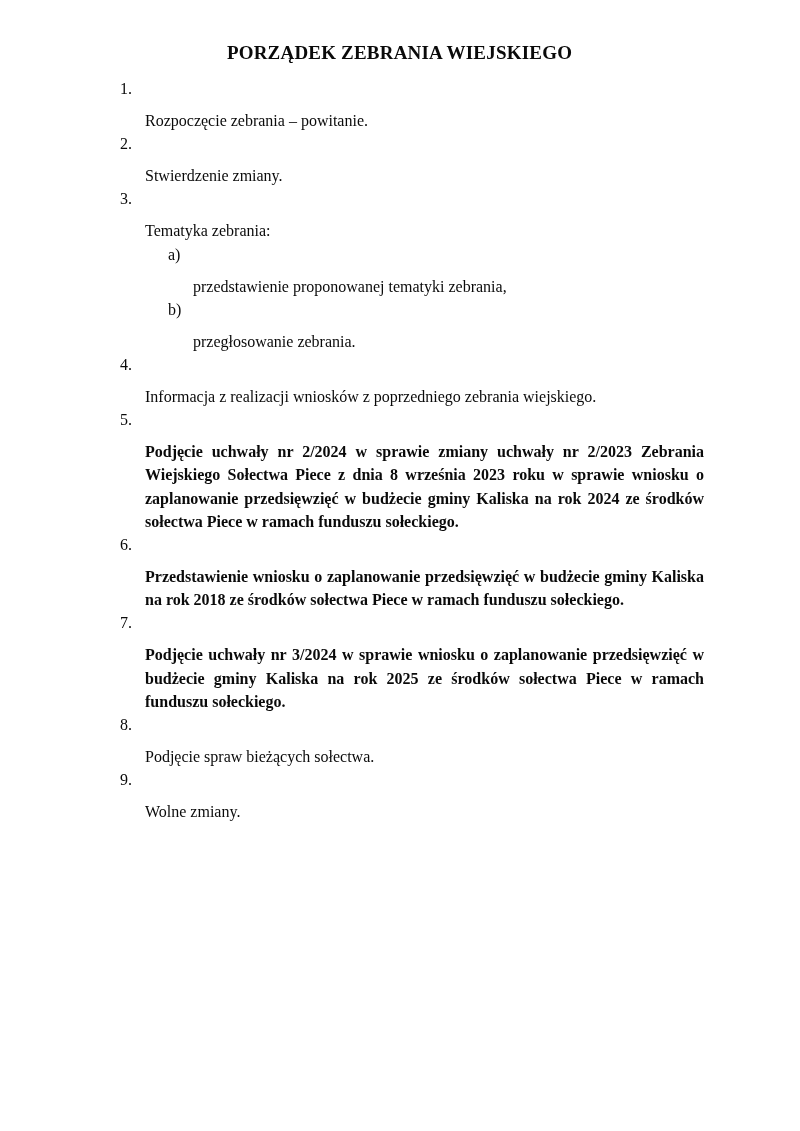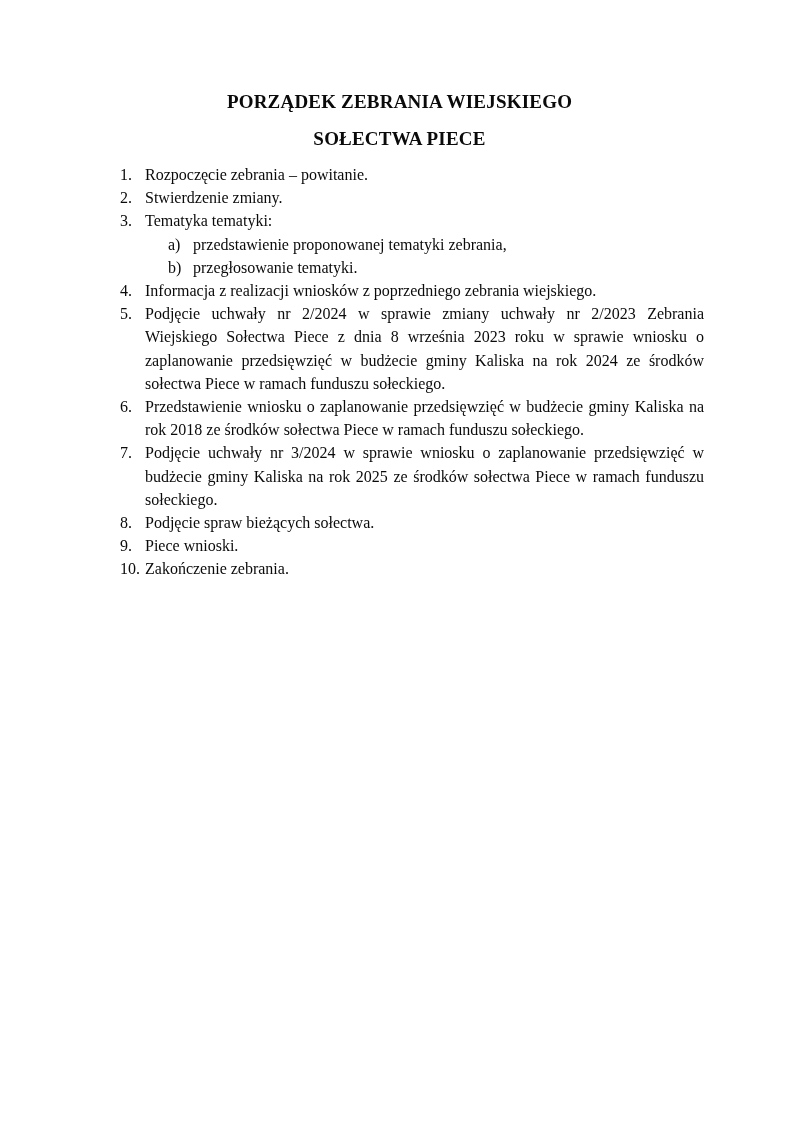--- a/index.html
+++ b/index.html
@@ -9,21 +9,21 @@
   }
   .page {
     position: relative;
     width: 800px;
     height: 988px;
     background: #ffffff;
     color: #0a0a0a;
     font-family: "Liberation Serif", "DejaVu Serif", serif;
     font-size: 16px;
     box-sizing: border-box;
-    padding: 90px 96px 0 95px;
+    padding: 41px 96px 0 95px;
     overflow: hidden;
   }
   .doc-title {
     font-size: 19px;
     font-weight: bold;
     text-align: center;
     margin: 0;
     line-height: 23px;
     letter-spacing: 0.2px;
   }
@@ -38,61 +38,62 @@
   .item {
     display: flex;
     align-items: flex-start;
   }
   .item .num {
     flex: 0 0 25px;
   }
   .item .txt {
     flex: 1 1 auto;
     hyphens: none;
+    margin-top: 32px;
   }
   .item.justify .txt {
     text-align: justify;
+    font-weight: bold;
   }
   .item.sub {
     margin-left: 48px;
   }
 </style>
 </head>
 <body>
 
 <div class="page">
 
   <div class="doc-title">PORZĄDEK ZEBRANIA WIEJSKIEGO</div>
-  <div class="doc-title second">SOŁECTWA PIECE</div>
 
   <div class="agenda">
 
     <div class="item">
       <span class="num">1.</span>
       <span class="txt">Rozpoczęcie zebrania – powitanie.</span>
     </div>
 
     <div class="item">
       <span class="num">2.</span>
       <span class="txt">Stwierdzenie zmiany.</span>
     </div>
 
     <div class="item">
       <span class="num">3.</span>
-      <span class="txt">Tematyka tematyki:</span>
+      <span class="txt">Tematyka zebrania:</span>
     </div>
 
     <div class="item sub">
       <span class="num">a)</span>
       <span class="txt">przedstawienie proponowanej tematyki zebrania,</span>
     </div>
 
     <div class="item sub">
       <span class="num">b)</span>
-      <span class="txt">przegłosowanie tematyki.</span>
+      <span class="txt">przegłosowanie zebrania.</span>
     </div>
 
     <div class="item">
       <span class="num">4.</span>
       <span class="txt">Informacja z realizacji wniosków z poprzedniego zebrania wiejskiego.</span>
     </div>
 
     <div class="item justify">
       <span class="num">5.</span>
       <span class="txt">Podjęcie uchwały nr 2/2024 w sprawie zmiany uchwały nr 2/2023 Zebrania Wiejskiego Sołectwa Piece z dnia 8 września 2023 roku w sprawie wniosku o zaplanowanie przedsięwzięć w budżecie gminy Kaliska na rok 2024 ze środków sołectwa Piece w ramach funduszu sołeckiego.</span>
@@ -108,22 +109,18 @@
       <span class="txt">Podjęcie uchwały nr 3/2024 w sprawie wniosku o zaplanowanie przedsięwzięć w budżecie gminy Kaliska na rok 2025 ze środków sołectwa Piece w ramach funduszu sołeckiego.</span>
     </div>
 
     <div class="item">
       <span class="num">8.</span>
       <span class="txt">Podjęcie spraw bieżących sołectwa.</span>
     </div>
 
     <div class="item">
       <span class="num">9.</span>
-      <span class="txt">Piece wnioski.</span>
+      <span class="txt">Wolne zmiany.</span>
     </div>
 
-    <div class="item">
-      <span class="num">10.</span>
-      <span class="txt">Zakończenie zebrania.</span>
-    </div>
 
   </div>
 </div>
 
 </body></html>

